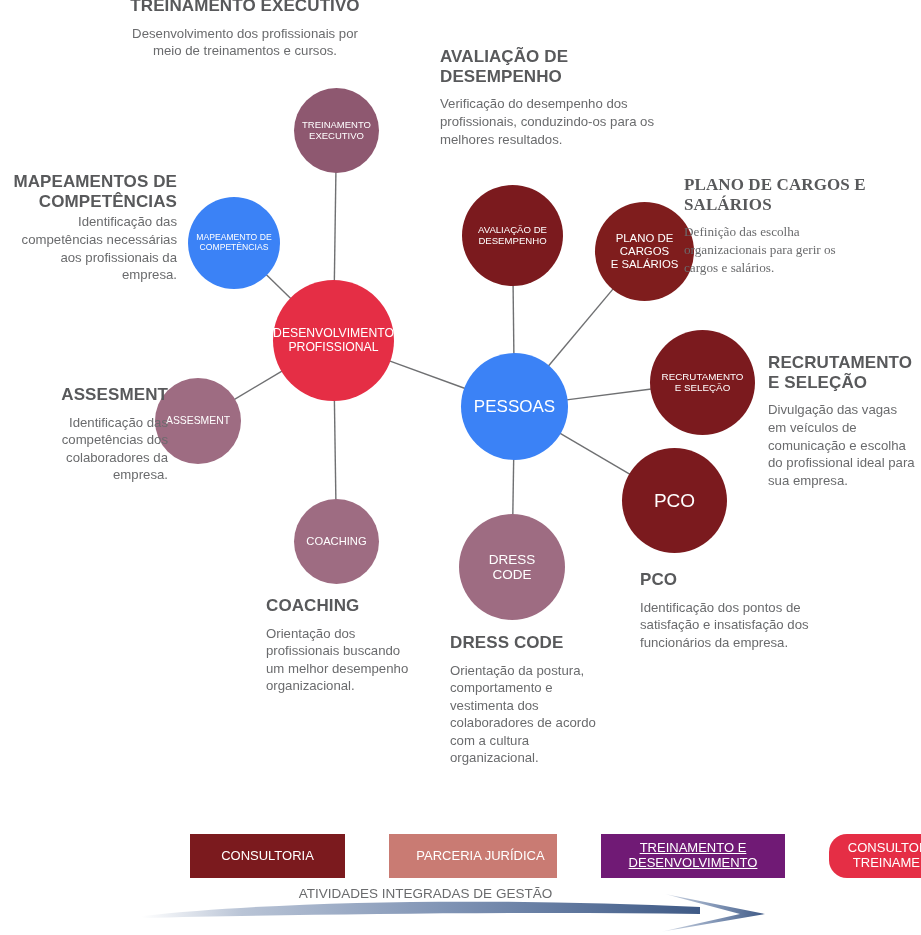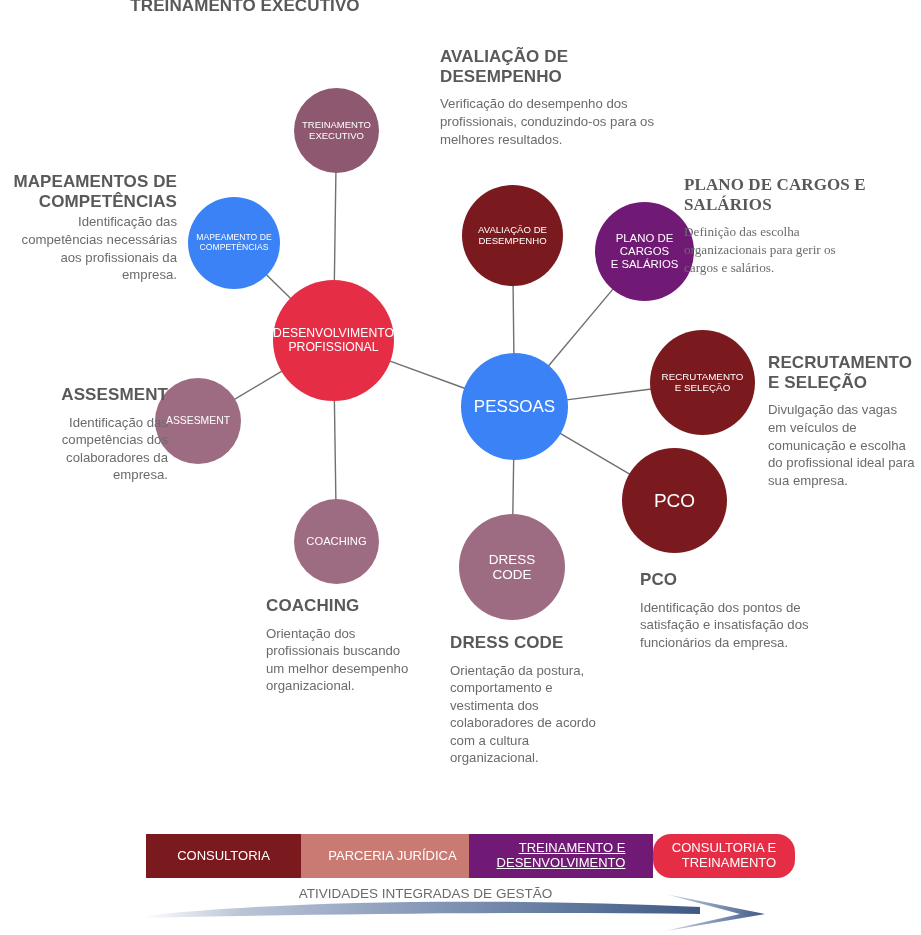--- a/index.html
+++ b/index.html
@@ -30,22 +30,22 @@
   .tblock .bd{
     font-size:13.2px;line-height:1.33;color:#6a6b6d;margin:0;white-space:pre-line;
   }
   .ta-r{text-align:right;}
   .ta-l{text-align:left;}
 
   
   #legend{position:absolute;left:146px;top:834px;display:flex;z-index:4;}
   .chip{
     height:44px;display:flex;align-items:center;justify-content:center;
-    color:#fff;font-size:13px;line-height:1.12;text-align:right;
-    white-space:pre-line;box-sizing:border-box;padding:0 6px;
+    color:#fff;font-size:13px;line-height:1.12;text-align:center;
+    white-space:pre-line;box-sizing:border-box;padding:0 6px;margin-left:44px;
   }
   #arrowwrap{position:absolute;left:140px;top:886px;width:630px;height:48px;z-index:4;}
   #arrowlabel{
     position:absolute;left:0;top:886px;width:921px;text-align:center;
     font-size:13.5px;color:#6a6b6d;z-index:5;padding-right:70px;box-sizing:border-box;
   }
 </style>
 </head>
 <body>
 
@@ -80,21 +80,21 @@
       <div class="node" style="left: 155px; top: 378px; width: 86px; height: 86px; background: rgb(158, 108, 130); font-size: 10.4px;">
         <span>ASSESMENT</span>
       </div>
       <div class="node" style="left: 294px; top: 499px; width: 85px; height: 85px; background: rgb(158, 108, 130); font-size: 11.2px;">
         <span>COACHING</span>
       </div>
       <div class="node" style="left: 462px; top: 185px; width: 101px; height: 101px; background: rgb(123, 26, 30); font-size: 9.6px;">
         <span>AVALIAÇÃO DE
 DESEMPENHO</span>
       </div>
-      <div class="node" style="left: 595px; top: 202px; width: 99px; height: 99px; background: #701a75; font-size: 11.4px;">
+      <div class="node" style="left: 595px; top: 202px; width: 99px; height: 99px; background: #7f1d1d; font-size: 11.4px;">
         <span>PLANO DE
 CARGOS
 E SALÁRIOS</span>
       </div>
       <div class="node" style="left: 461px; top: 353px; width: 107px; height: 107px; background: #3b82f6; font-size: 17px;">
         <span>PESSOAS</span>
       </div>
       <div class="node" style="left: 650px; top: 330px; width: 105px; height: 105px; background: rgb(123, 26, 30); font-size: 9.8px;">
         <span>RECRUTAMENTO
 E SELEÇÃO</span>
@@ -103,20 +103,22 @@
         <span>PCO</span>
       </div>
       <div class="node" style="left: 459px; top: 514px; width: 106px; height: 106px; background: rgb(158, 108, 130); font-size: 13.5px;">
         <span>DRESS
 CODE</span>
       </div>
     </div>
 
   <div class="tblock" style="left:100px;top:-4px;width:290px;">
     <div class="hd" style="text-align:center;">TREINAMENTO EXECUTIVO</div>
+    <div class="bd ta-r" style="text-align:center;">Desenvolvimento dos profissionais por
+meio de treinamentos e cursos.</div>
   </div>
 
   <div class="tblock ta-r" style="left:-8px;top:172px;width:185px;">
     <div class="hd ta-r" style="white-space:pre-line;margin-bottom:2px;">MAPEAMENTOS DE
 COMPETÊNCIAS</div>
     <div class="bd ta-r">Identificação das
 competências necessárias
 aos profissionais da
 empresa.</div>
   </div>

